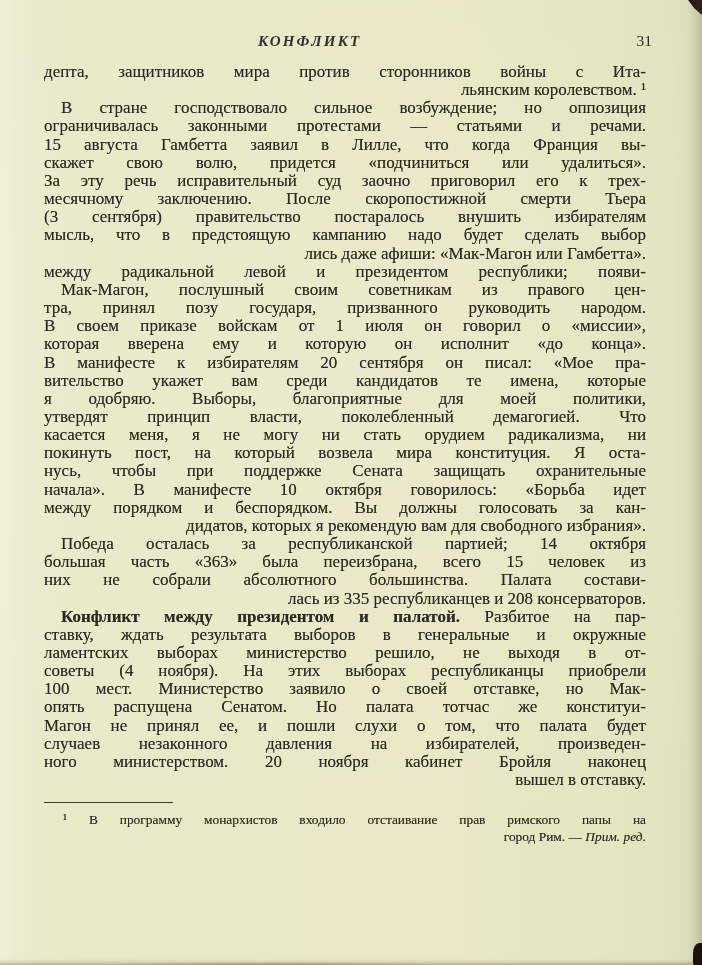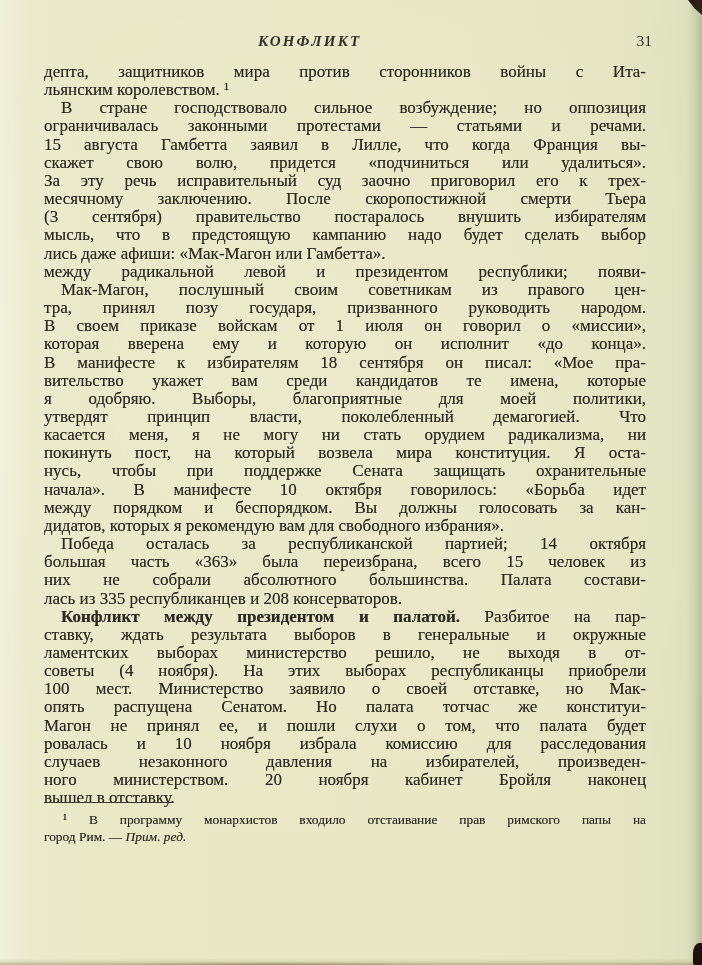--- a/index.html
+++ b/index.html
@@ -26,21 +26,21 @@
   .page-number {
     position: absolute; top: 32px; right: 50px;
     font-size: 15.5px; color: #2e2c24; text-align: right;
   }
   .body-text {
     position: absolute; top: 63px; left: 44px; width: 602px;
     font-size: 17px; line-height: 18.15px;
     text-shadow: 0 0 0.4px rgba(42,40,30,0.55);
   }
   .para { margin: 0; }
-  .line { text-align: left; }
+  .line { text-align: right; }
   .line.just { text-align: justify; text-align-last: justify; }
   .line.indent { text-indent: 17px; }
   .b { font-weight: bold; }
   .i { font-style: italic; }
   .footnote-rule {
     position: absolute; top: 802px; left: 44px;
     width: 129px; height: 0;
     border-top: 1.6px solid #3c3a2d;
   }
   .footnote {
@@ -103,21 +103,21 @@
         <div class="line just">(3 сентября) правительство постаралось внушить избирателям</div>
         <div class="line just">мысль, что в предстоящую кампанию надо будет сделать выбор</div>
         <div class="line">лись даже афиши: «Мак-Магон или Гамбетта».</div>
         <div class="line just">между радикальной левой и президентом республики; появи-</div>
       </div>
       <div class="para">
         <div class="line indent just">Мак-Магон, послушный своим советникам из правого цен-</div>
         <div class="line just">тра, принял позу государя, призванного руководить народом.</div>
         <div class="line just">В своем приказе войскам от 1 июля он говорил о «миссии»,</div>
         <div class="line just">которая вверена ему и которую он исполнит «до конца».</div>
-        <div class="line just">В манифесте к избирателям 18 сентября он писал: «Мое пра-</div>
+        <div class="line just">В манифесте к избирателям 20 сентября он писал: «Мое пра-</div>
         <div class="line just">вительство укажет вам среди кандидатов те имена, которые</div>
         <div class="line just">я одобряю. Выборы, благоприятные для моей политики,</div>
         <div class="line just">утвердят принцип власти, поколебленный демагогией. Что</div>
         <div class="line just">касается меня, я не могу ни стать орудием радикализма, ни</div>
         <div class="line just">покинуть пост, на который возвела мира конституция. Я оста-</div>
         <div class="line just">нусь, чтобы при поддержке Сената защищать охранительные</div>
         <div class="line just">начала». В манифесте 10 октября говорилось: «Борьба идет</div>
         <div class="line just">между порядком и беспорядком. Вы должны голосовать за кан-</div>
         <div class="line">дидатов, которых я рекомендую вам для свободного избрания».</div>
       </div>
@@ -128,21 +128,20 @@
         <div class="line">лась из 335 республиканцев и 208 консерваторов.</div>
       </div>
       <div class="para">
         <div class="line indent just"><span class="b">Конфликт между президентом и палатой.</span><span> Разбитое на пар-</span></div>
         <div class="line just">ставку, ждать результата выборов в генеральные и окружные</div>
         <div class="line just">ламентских выборах министерство решило, не выходя в от-</div>
         <div class="line just">советы (4 ноября). На этих выборах республиканцы приобрели</div>
         <div class="line just">100 мест. Министерство заявило о своей отставке, но Мак-</div>
         <div class="line just">опять распущена Сенатом. Но палата тотчас же конституи-</div>
         <div class="line just">Магон не принял ее, и пошли слухи о том, что палата будет</div>
-        <div class="line just">ровалась и 10 ноября избрала комиссию для расследования</div>
         <div class="line just">случаев незаконного давления на избирателей, произведен-</div>
         <div class="line just">ного министерством. 20 ноября кабинет Бройля наконец</div>
         <div class="line">вышел в отставку.</div>
       </div>
     </div>
 
   <div class="footnote-rule"></div>
 
   <div class="footnote">
       <div class="line indent just"><span>¹ В программу монархистов входило отстаивание прав римского папы на</span></div>

